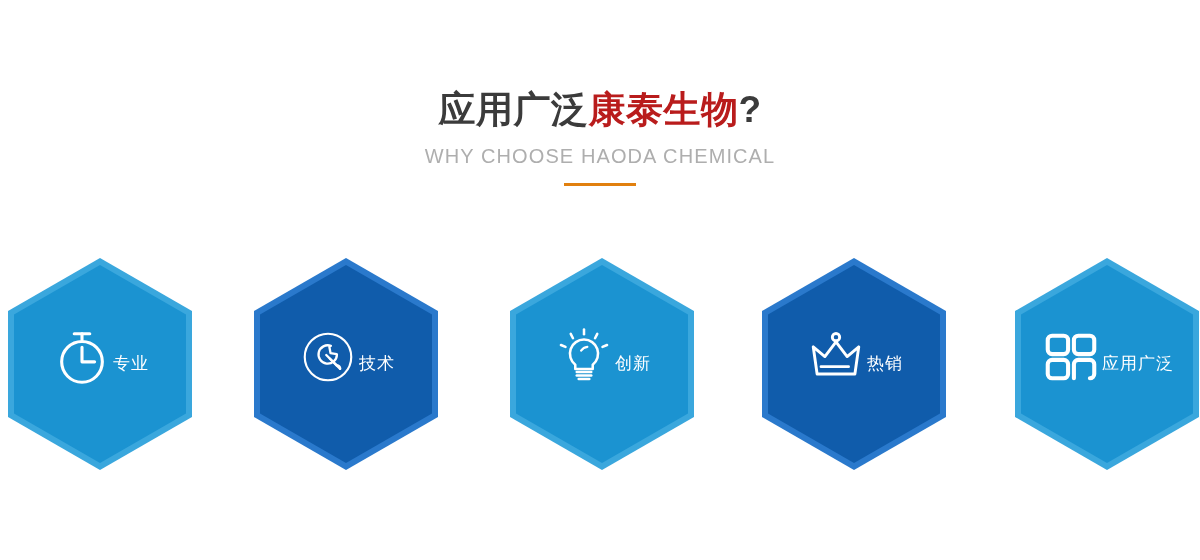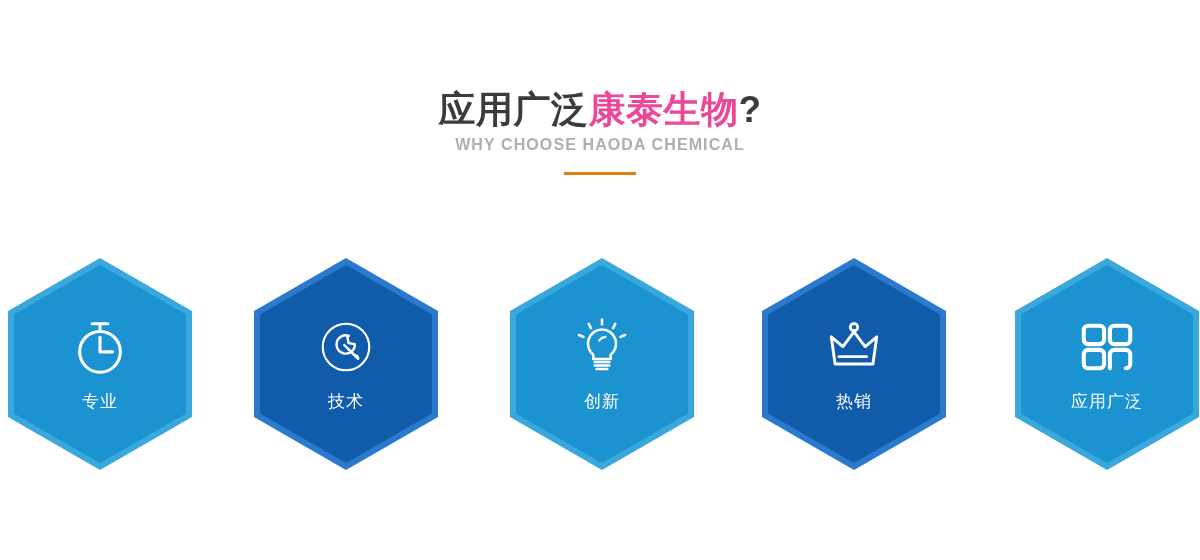--- a/index.html
+++ b/index.html
@@ -32,25 +32,26 @@
     letter-spacing: 0.5px;
     white-space: nowrap;
   }
   .title .brand {
     color: #1b77c9;
   }
   .title .qmark {
     color: #3b3b3b;
   }
   .subtitle {
-    font-size: 16px;
+    margin-top: 11px;
+    font-size: 20px;
     line-height: 22px;
     color: #aeaeae;
     letter-spacing: 1.1px;
-    font-weight: 700;
+    font-weight: 400;
   }
   .divider {
     margin: 16px auto 0 auto;
     width: 72px;
     height: 3px;
     background: #e1800f;
   }
 
   
   .hex-row {
@@ -78,21 +79,21 @@
     left: 6px;
     top: 7px;
     right: 6px;
     bottom: 7px;
     clip-path: polygon(50% 0%, 100% 25%, 100% 75%, 50% 100%, 0% 75%, 0% 25%);
   }
   .hex-content {
     position: absolute;
     inset: 0;
     display: flex;
-    flex-direction: column;
+    flex-direction: row;
     align-items: center;
     justify-content: center;
   }
   .hex-icon {
     width: 62px;
     height: 62px;
     display: block;
     margin-bottom: 14px;
   }
   .hex-icon svg { display: block; width: 100%; height: 100%; }
@@ -109,21 +110,21 @@
   .hex-2 { left: 254px;  }
   .hex-3 { left: 510px; text-align: right;  }
   .hex-4 { left: 762px;  }
   .hex-5 { left: 1015px; }
 </style>
 </head>
 <body>
 
 <div class="header">
   <div class="title" style="color: rgb(59, 59, 59);">
-    <span>应用广泛</span><span class="brand" style="color: #ec4899;">康泰生物</span><span class="qmark">?</span>
+    <span>应用广泛</span><span class="brand" style="color: #b91c1c;">康泰生物</span><span class="qmark">?</span>
   </div>
   <div class="subtitle" style="color: rgb(174, 174, 174);">WHY CHOOSE HAODA CHEMICAL</div>
   <div class="divider" style="background: rgb(225, 128, 15);"></div>
 </div>
 
 <div class="hex-row">
 
   <div class="hex-card hex-1">
     <div class="hex-outer" style="background: rgb(58, 167, 221);"></div>
     <div class="hex-inner" style="background: rgb(27, 147, 209);"></div>

